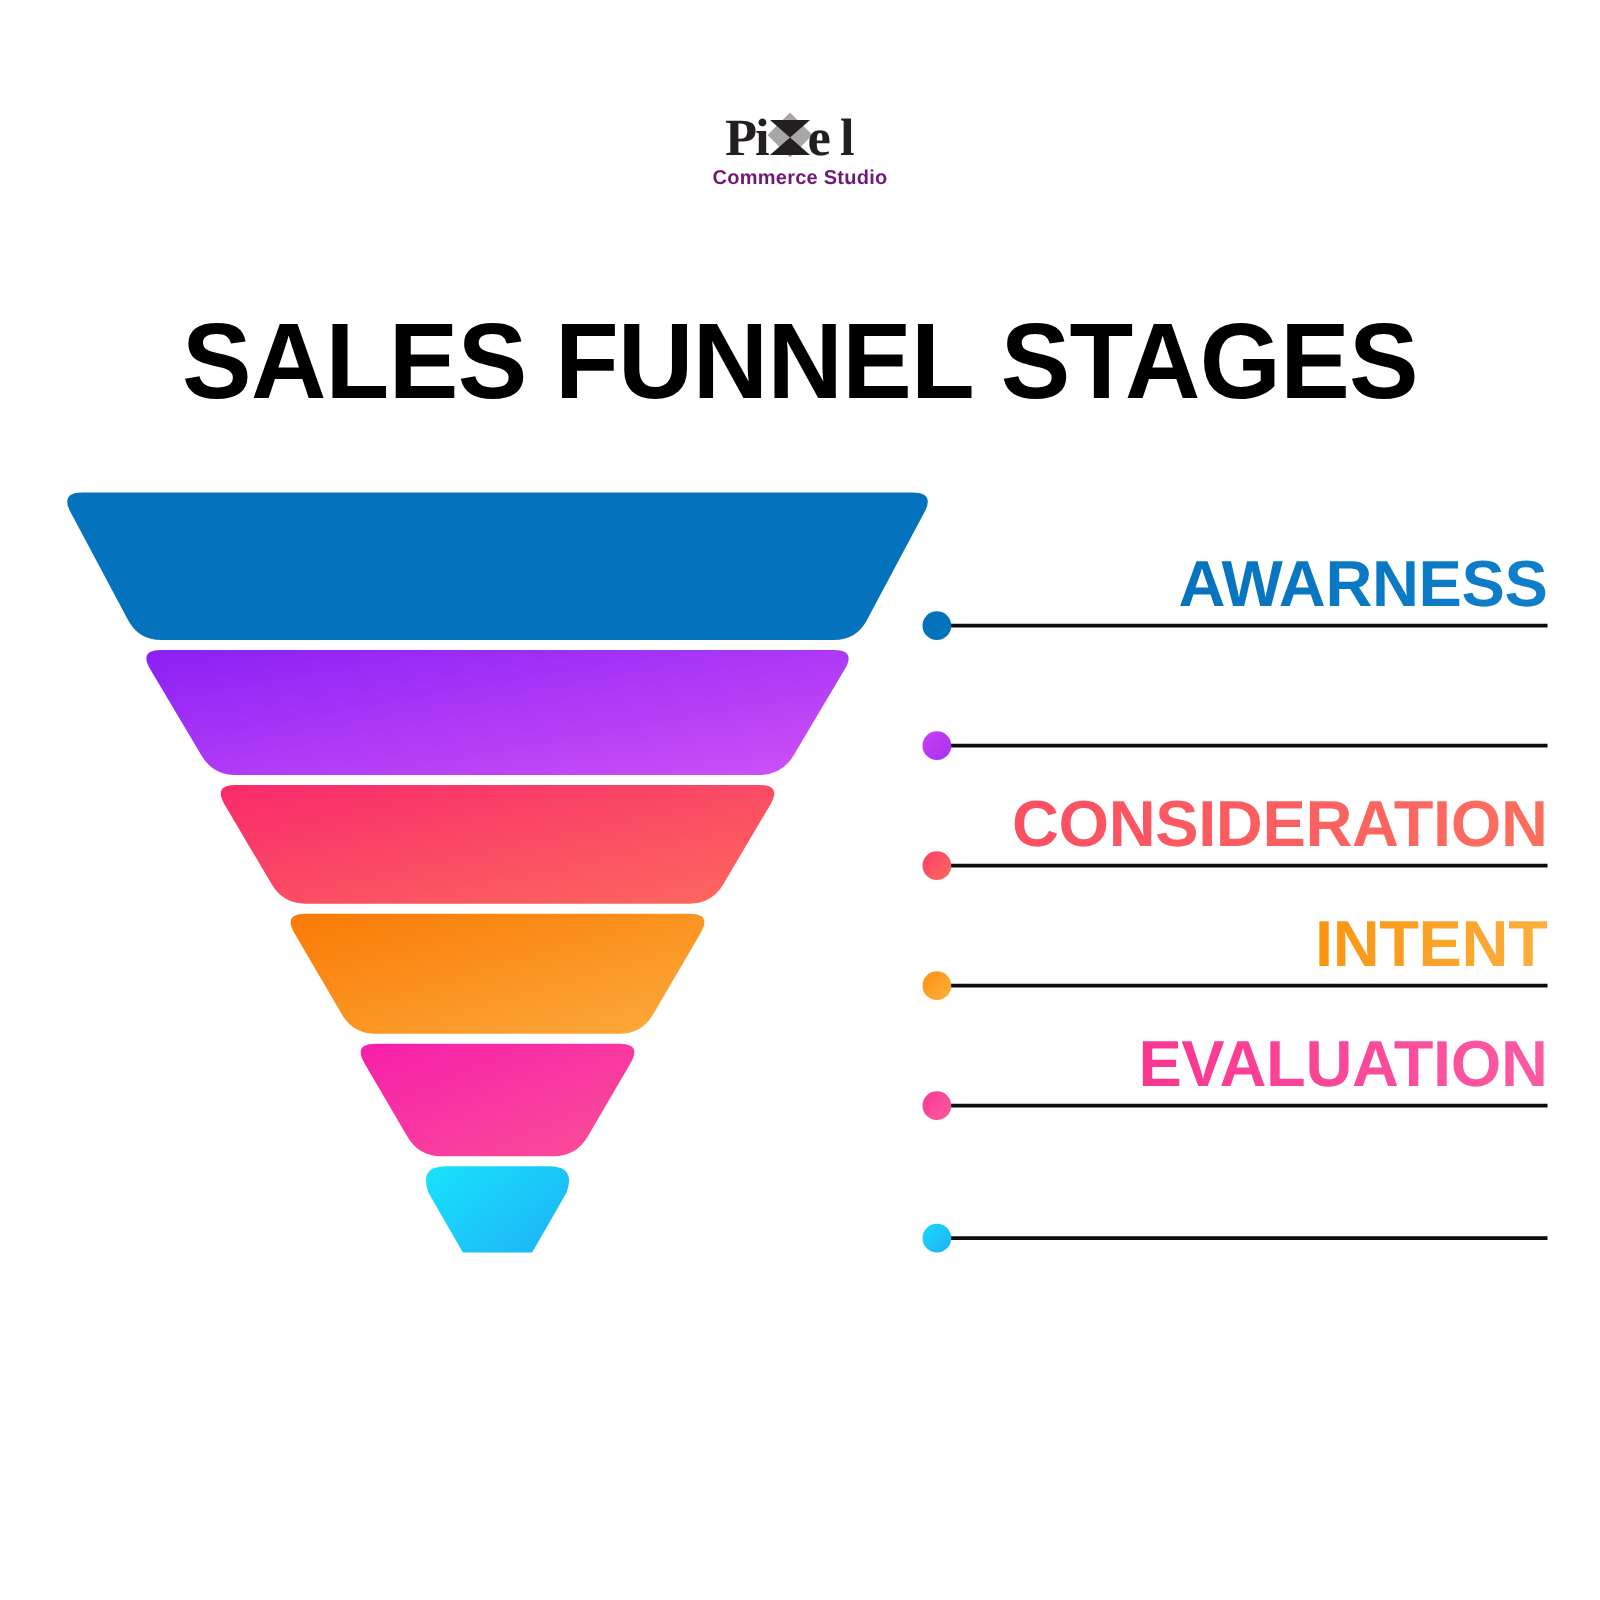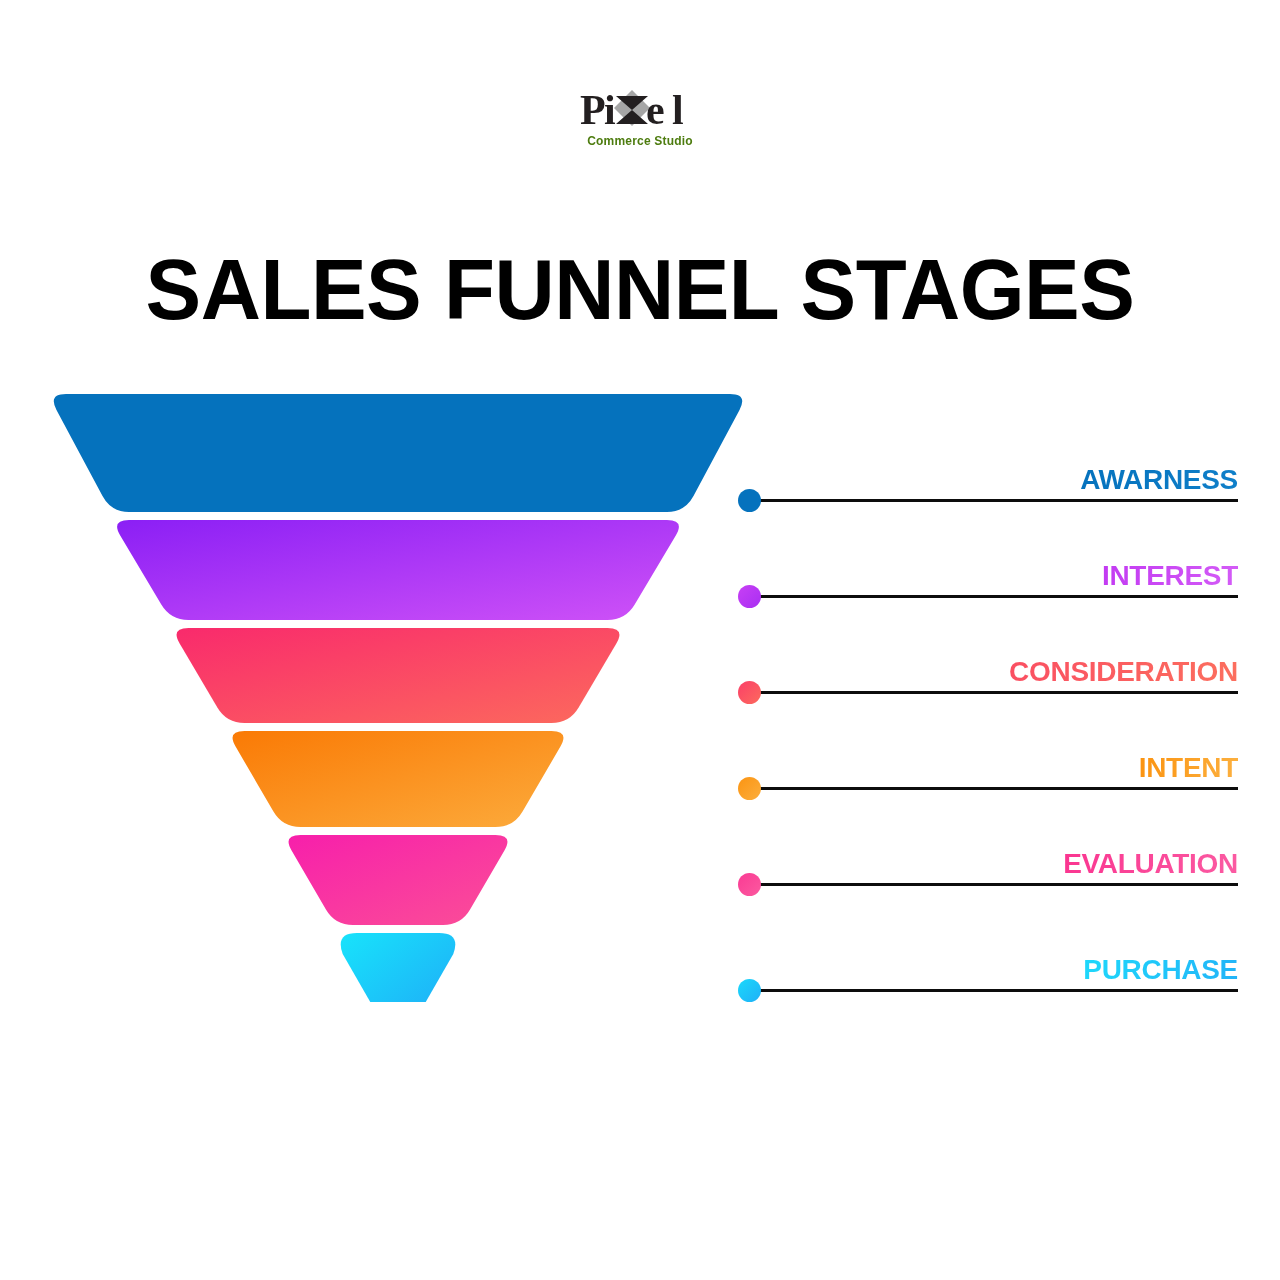--- a/index.html
+++ b/index.html
@@ -27,23 +27,23 @@
   }
   .logo-wordmark {
     position: relative;
     height: 48px;
     width: 124px;
   }
   .logo-wordmark svg { display: block; }
   .logo-sub {
     margin-top: 1px;
     font-family: "Liberation Sans", sans-serif;
-    font-size: 12px;
+    font-size: 16px;
     font-weight: bold;
-    color: #4d7c0f;
+    color: #701a75;
     letter-spacing: 0.2px;
     line-height: 1;
   }
 
   
   .page-title {
     position: absolute;
     left: 0;
     right: 0;
     top: 246px;
@@ -80,21 +80,21 @@
     position: absolute;
     left: 0;
     width: 500px;
     height: 96px;
   }
   .legend-label {
     position: absolute;
     right: 0;
     bottom: 26px;
     font-family: "Liberation Sans", sans-serif;
-    font-size: 28px;
+    font-size: 52px;
     font-weight: bold;
     line-height: 1;
     letter-spacing: -0.3px;
     white-space: nowrap;
     -webkit-background-clip: text;
     background-clip: text;
     color: transparent;
     -webkit-text-fill-color: transparent;
   }
   .legend-rule {
@@ -221,37 +221,35 @@
   </svg>
 </div>
 
 <div class="legend" id="legend">
     <div class="legend-row" style="top: 0px;">
       <div class="legend-label" style="background-image: linear-gradient(100deg, rgb(5, 114, 189), rgb(15, 127, 201));">AWARNESS</div>
       <div class="legend-rule"></div>
       <div class="legend-dot" style="background: linear-gradient(135deg, rgb(5, 114, 189), rgb(5, 114, 189));"></div>
     </div>
     <div class="legend-row" style="top: 96px;">
-      <div class="legend-label" style="background-image: linear-gradient(100deg, rgb(194, 58, 242), rgb(212, 92, 247));">INTEREST</div>
       <div class="legend-rule"></div>
       <div class="legend-dot" style="background: linear-gradient(135deg, rgb(200, 64, 245), rgb(168, 47, 242));"></div>
     </div>
     <div class="legend-row" style="top: 192px;">
       <div class="legend-label" style="background-image: linear-gradient(100deg, rgb(250, 79, 98), rgb(252, 111, 94)); text-align: right;">CONSIDERATION</div>
       <div class="legend-rule"></div>
       <div class="legend-dot" style="background: linear-gradient(135deg, rgb(251, 63, 104), rgb(252, 106, 93));"></div>
     </div>
     <div class="legend-row" style="top: 288px;">
       <div class="legend-label" style="background-image: linear-gradient(100deg, rgb(251, 147, 16), rgb(252, 176, 63));">INTENT</div>
       <div class="legend-rule"></div>
       <div class="legend-dot" style="background: linear-gradient(135deg, rgb(251, 148, 18), rgb(252, 174, 61));"></div>
     </div>
     <div class="legend-row" style="top: 384px; text-align: right;">
       <div class="legend-label" style="background-image: linear-gradient(100deg, rgb(250, 53, 144), rgb(251, 91, 162));">EVALUATION</div>
       <div class="legend-rule"></div>
       <div class="legend-dot" style="background: linear-gradient(135deg, rgb(250, 58, 148), rgb(251, 90, 159));"></div>
     </div>
     <div class="legend-row" style="top: 490px;">
-      <div class="legend-label" style="background-image: linear-gradient(100deg, rgb(30, 216, 251), rgb(34, 180, 248));">PURCHASE</div>
       <div class="legend-rule"></div>
       <div class="legend-dot" style="background: linear-gradient(135deg, rgb(26, 217, 251), rgb(32, 176, 247));"></div>
     </div>
   </div>
 
 </body></html>

